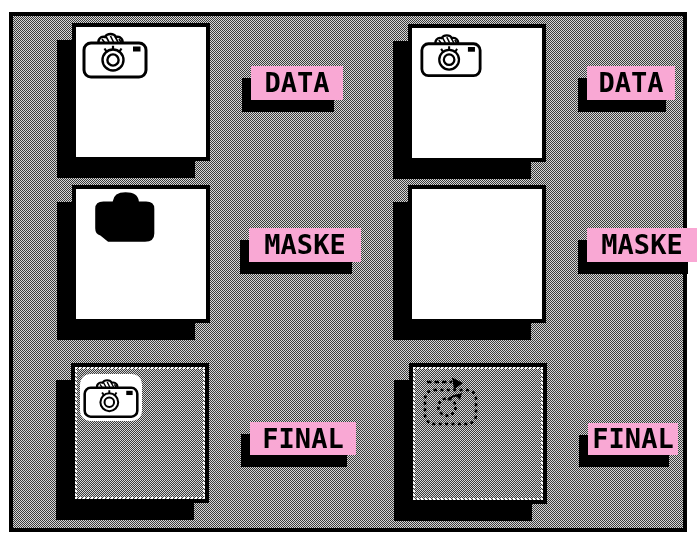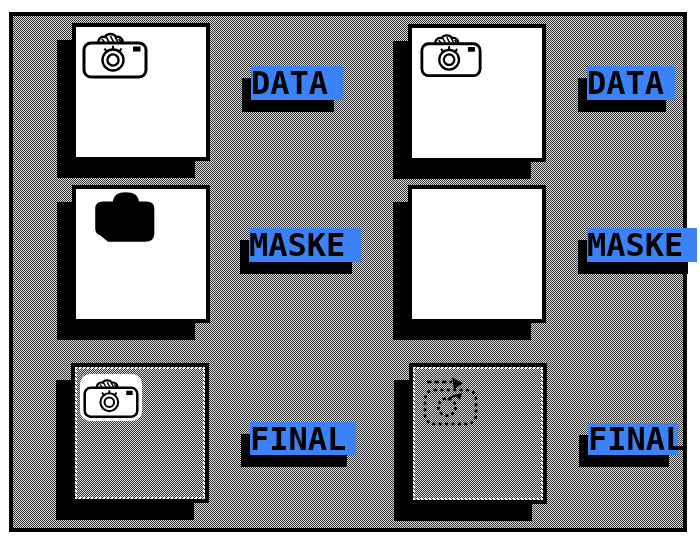--- a/index.html
+++ b/index.html
@@ -26,23 +26,23 @@
   .final-inner{
     position:absolute;inset:0;border:2px dotted #fff;
   }
   .icon{position:absolute;}
   .icon-blob{
     position:absolute;background:#fff;border-radius:10px;
     display:flex;align-items:center;justify-content:center;
   }
   .label-shadow{position:absolute;background:#000;}
   .label{
-    position:absolute;background:#3b82f6;color:#000;
-    font-weight:bold;font-size:32px;line-height:34px;
-    text-align:left;letter-spacing:0px;white-space:nowrap;
+    position:absolute;background:#f9a8d4;color:#000;
+    font-weight:bold;font-size:27px;line-height:34px;
+    text-align:center;letter-spacing:0px;white-space:nowrap;
     transform-origin:left top;
   }
 </style>
 </head>
 <body>
 
 <div class="screen dither"></div>
 
 <svg width="0" height="0" style="position:absolute">
   <defs>

